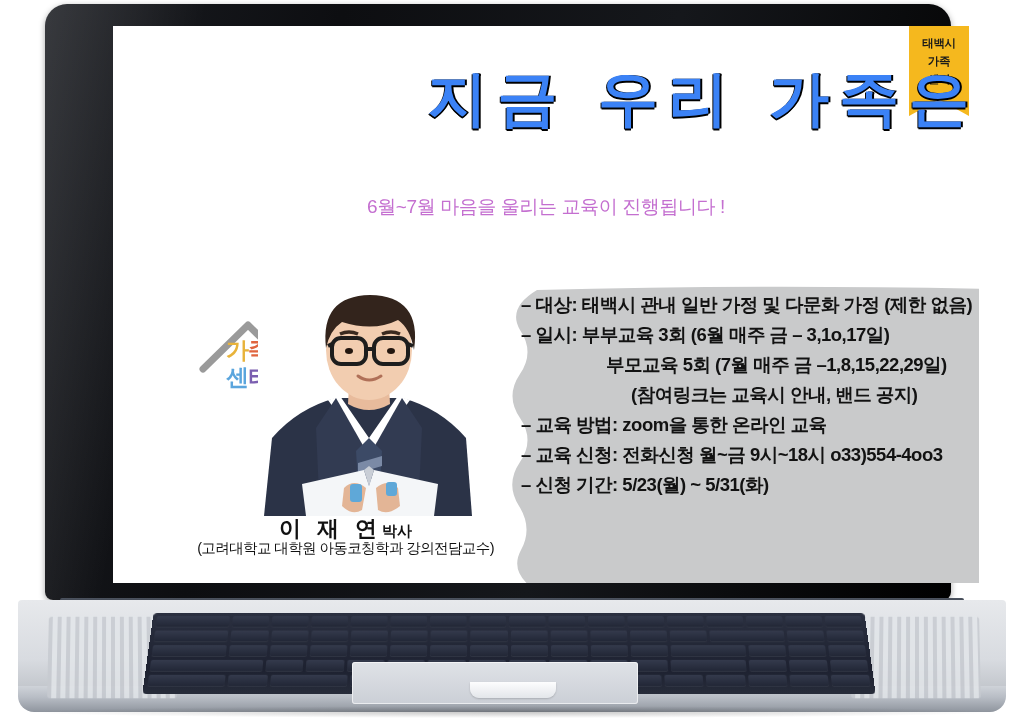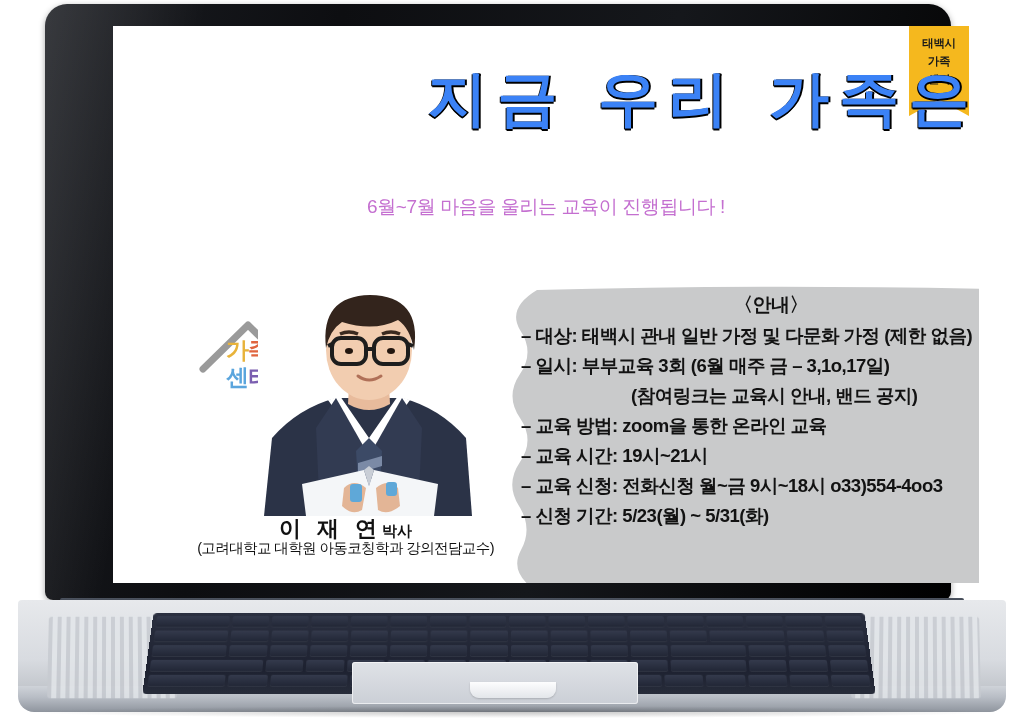--- a/index.html
+++ b/index.html
@@ -254,26 +254,25 @@
                      Q250 0 492 5
                      Q520 22 506 44 Q492 66 508 88 Q524 110 508 132
                      Q492 154 508 176 Q524 198 508 220 Q492 242 508 264
                      Q522 286 494 306
                      Q250 312 32 306
                      Q6 288 18 266 Q30 244 16 222 Q2 200 17 178
                      Q32 156 17 134 Q2 112 17 90 Q32 68 17 46
                      Q4 24 34 6 Z" fill="#c9cacb"></path>
           </svg>
           <div class="content">
-            <div class="heading ln">〈안내〉</div>
             <div class="ln">– 대상: 태백시 관내 일반 가정 및 다문화 가정 (제한 없음)</div>
             <div class="ln">– 일시: 부부교육 3회 (6월 매주 금 – 3,1o,17일)</div>
+            <div class="ln indent">부모교육 5회 (7월 매주 금 –1,8,15,22,29일)</div>
             <div class="ln indent2">(참여링크는 교육시 안내, 밴드 공지)</div>
             <div class="ln">– 교육 방법: zoom을 통한 온라인 교육</div>
-            <div class="ln">– 교육 시간: 19시~21시</div>
             <div class="ln">– 교육 신청: 전화신청 월~금 9시~18시 o33)554-4oo3</div>
             <div class="ln">– 신청 기간: 5/23(월) ~ 5/31(화)</div>
           </div>
         </div>
 
       </div>
     </div>
   </div>
 
   <div class="base-hinge"></div>

